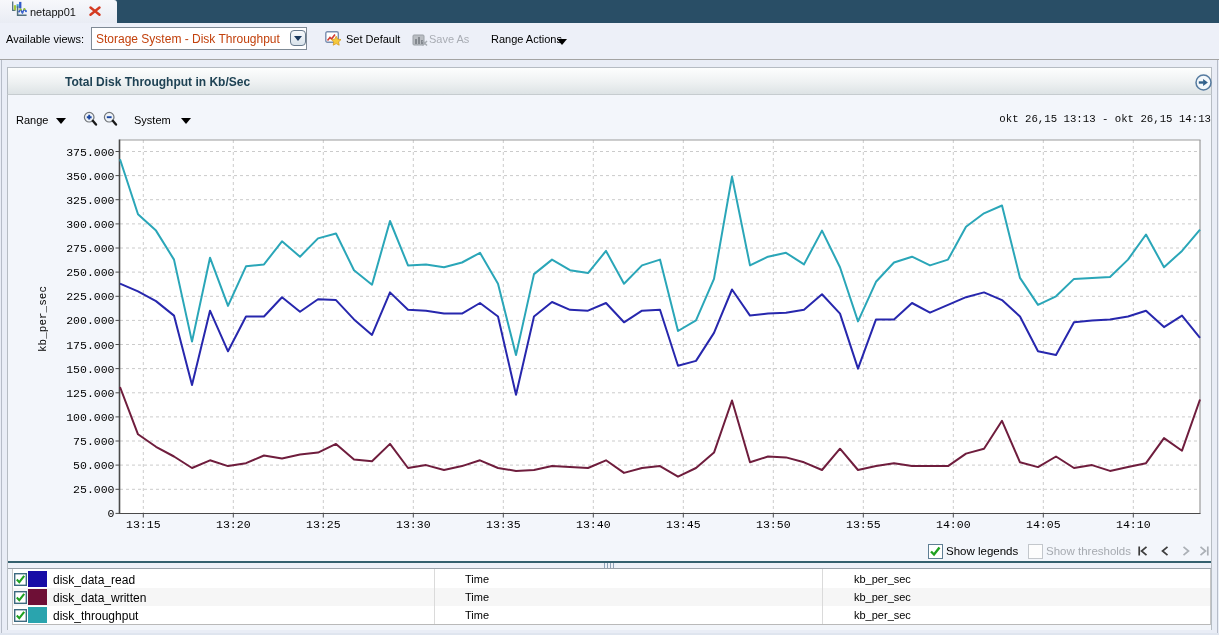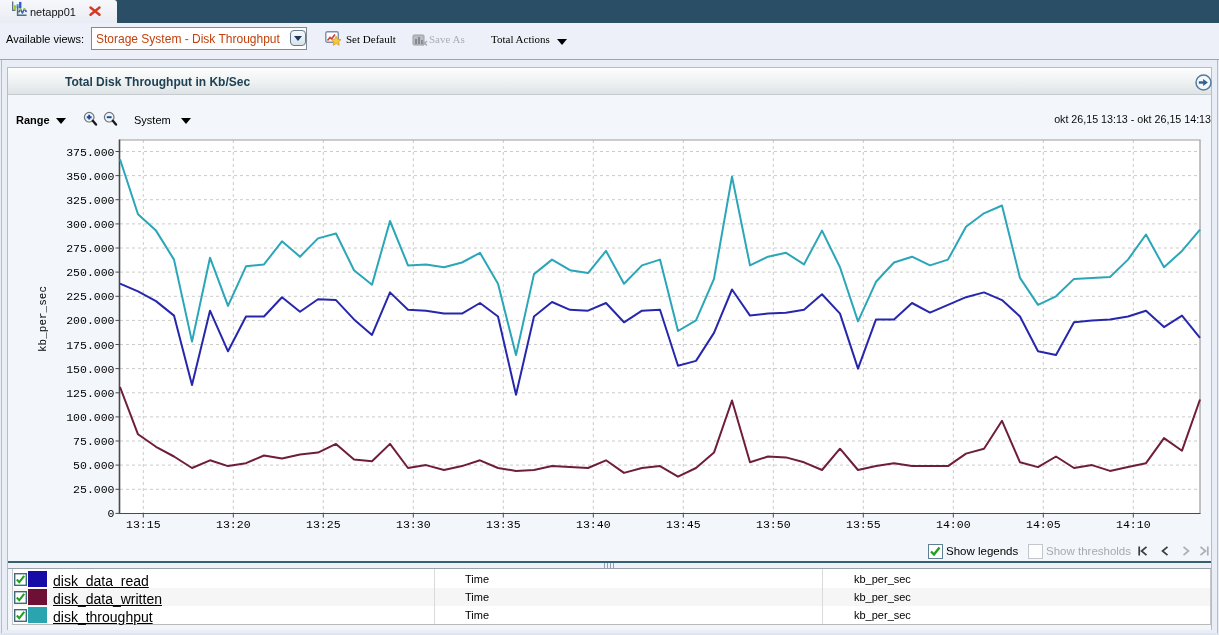--- a/index.html
+++ b/index.html
@@ -8,46 +8,46 @@
 .abs { position:absolute; }
 #tabbar { left:0; top:0; width:1219px; height:23px; background:#294e66; }
 #tab { left:0; top:0; width:117px; height:23px; background:linear-gradient(#f7f8fb,#e9ecf4); border-radius:0 3px 0 0; }
 #tabtxt { left:30px; top:6px; font-size:11px; color:#101010; }
 #toolbar { left:0; top:23px; width:1219px; height:37px; background:#edf0f8; border-bottom:1px solid #a3a3a3; }
 #avlbl { left:6px; top:33px; font-size:11px; color:#000; }
 #sel { left:91px; top:27px; width:216px; height:23px; background:#fff; border:1px solid #7f8a95; }
 #seltxt { left:96px; top:32px; font-size:12px; color:#c2410c; }
 #selbtn { left:290px; top:30px; width:16px; height:16px; border:1px solid #66798c; border-radius:4px; background:linear-gradient(#f8fafc,#d9e3eb); }
 #selbtn .tri { position:absolute; left:3px; top:5px; width:0; height:0; border-left:4.5px solid transparent; border-right:4.5px solid transparent; border-top:5px solid #1c3a5e; }
-.tbtext { top:33px; font-size:11px; color:#000;font-family:Liberation Serif, serif; }
+.tbtext { top:33px; font-size:11px; color:#000; }
 .tbgray { color:#a9adb4; }
 .dtri { width:0; height:0; border-left:5.5px solid transparent; border-right:5.5px solid transparent; border-top:6px solid #000; }
 #panel { left:7px; top:67px; width:1205px; height:563px; border:1px solid #b6bcc3; background:#f3f6fb; }
 #phead { left:7px; top:67px; width:1205px; height:28px; background:linear-gradient(#fdfefe 0%,#eef1f2 55%,#dde3e5 100%); border:1px solid #b6bcc3; border-bottom:1px solid #c6cccf; }
 #ptitle { left:17px; top:75px; font-size:12px; font-weight:bold; color:#1e4254;margin-left:48px; }
-#rangelbl { left:16px; top:114px; font-size:11px; color:#000;font-weight:bold; }
+#rangelbl { left:16px; top:114px; font-size:11px; color:#000; }
 #rtri { left:56px; top:118px; }
 #actlbl { left:134px; top:114px; font-size:11px; color:#000; }
 #atri { left:181px; top:118px; }
-#daterange { left:900px; top:113px; width:311px; font-size:10.7px; color:#0a0a0a; text-align:right; }
+#daterange { left:900px; top:113px; width:311px; font-size:10.7px; color:#0a0a0a; text-align:right;font-family:Liberation Mono, monospace; }
 #chart { left:8px; top:96px; }
 .lb { font-size:11.5px; fill:#000000; font-family:"Liberation Mono",monospace; }
 .yt { font-size:11px; fill:#000000; font-family:"Liberation Mono",monospace; text-anchor:middle; }
 .gh { stroke:#cbcbcb; stroke-width:1; stroke-dasharray:3,3; }
 .tk { stroke:#4a4a4a; stroke-width:1; }
 #showleg { left:946px; top:545px; font-size:11.5px; color:#000;text-align:center; }
 #showthr { left:1046px; top:545px; font-size:11.5px; color:#a6aab0; }
 #split1 { left:8px; top:561px; width:1203px; height:2px; background:#35606e; }
 #split2 { left:8px; top:563px; width:1203px; height:5px; background:#eef1f8; }
 #split3 { left:8px; top:568px; width:1203px; height:1px; background:#9aa1a9; }
 #grip { left:604px; top:563px; width:12px; height:5px; background:repeating-linear-gradient(90deg,#8fa3b8 0 1px,transparent 1px 3px); }
 #ltable { left:12px; top:569px; width:1199px; height:56px; background:#fff; border-left:1px solid #c6c6c6; border-right:1px solid #c6c6c6; border-bottom:1px solid #b9b9b9; }
 .lrow { left:13px; width:1197px; height:18px; }
 .lrow2 { background:#f6f6f6; }
-.lname { position:absolute; left:40px; top:3px; font-size:14px; color:#000;text-decoration:underline; }
+.lname { position:absolute; left:40px; top:3px; font-size:12px; color:#000; }
 .sw { position:absolute; left:15px; top:1px; width:19px; height:16px; }
 .colline { top:569px; width:1px; height:55px; background:#dadada; }
 .coltxt { font-size:11px; color:#000;margin-left:28px; }
 #pbottom { left:8px; top:625px; width:1203px; height:5px; background:#f2f5fa; }
 #leftedge { left:1px; top:60px; width:1px; height:575px; background:#b6bcc8; }
 #rightedge { left:1217px; top:60px; width:1px; height:575px; background:#b6bcc8; }
 #botedge { left:0px; top:633px; width:1219px; height:2px; background:#dfe5ef; }
 </style>
 </head>
 <body>
@@ -83,21 +83,21 @@
   </svg>
 <div class="abs tbtext" style="left:346px">Set Default</div>
 <svg class="abs" style="left:412px;top:31px" width="17" height="17" viewBox="0 0 17 17">
     <rect x="1" y="4" width="11" height="10" rx="1" fill="#b9bdc2" stroke="#9aa0a6"></rect>
     <rect x="3" y="8" width="2" height="5" fill="#84898f"></rect>
     <rect x="6" y="6" width="2" height="7" fill="#84898f"></rect>
     <rect x="9" y="9" width="2" height="4" fill="#84898f"></rect>
     <path d="M10.5 10 L15 14.5 M15 10 L10.5 14.5" stroke="#a6abb1" stroke-width="1.5"></path>
   </svg>
 <div class="abs tbtext tbgray" style="left:429px">Save As</div>
-<div class="abs tbtext" style="left:491px">Total Actions</div>
+<div class="abs tbtext" style="left:491px">Range Actions</div>
 <div class="abs dtri" style="left:557px;top:39px"></div>
 <div class="abs" id="panel"></div>
 <div class="abs" id="phead"></div>
 <div class="abs" id="ptitle">Total Disk Throughput in Kb/Sec</div>
 <svg class="abs" style="left:1195px;top:74px" width="18" height="18" viewBox="0 0 18 18">
     <circle cx="8.5" cy="8.5" r="7.5" fill="#f4f8fb" stroke="#567ba0" stroke-width="1.5"></circle>
     <path d="M3.8 8.5 H8.6" stroke="#30608b" stroke-width="2.4" fill="none"></path>
     <path d="M8.1 5.1 L12.9 8.5 L8.1 11.9 Z" fill="#30608b"></path>
   </svg>
 <div class="abs" id="rangelbl">Range</div>

